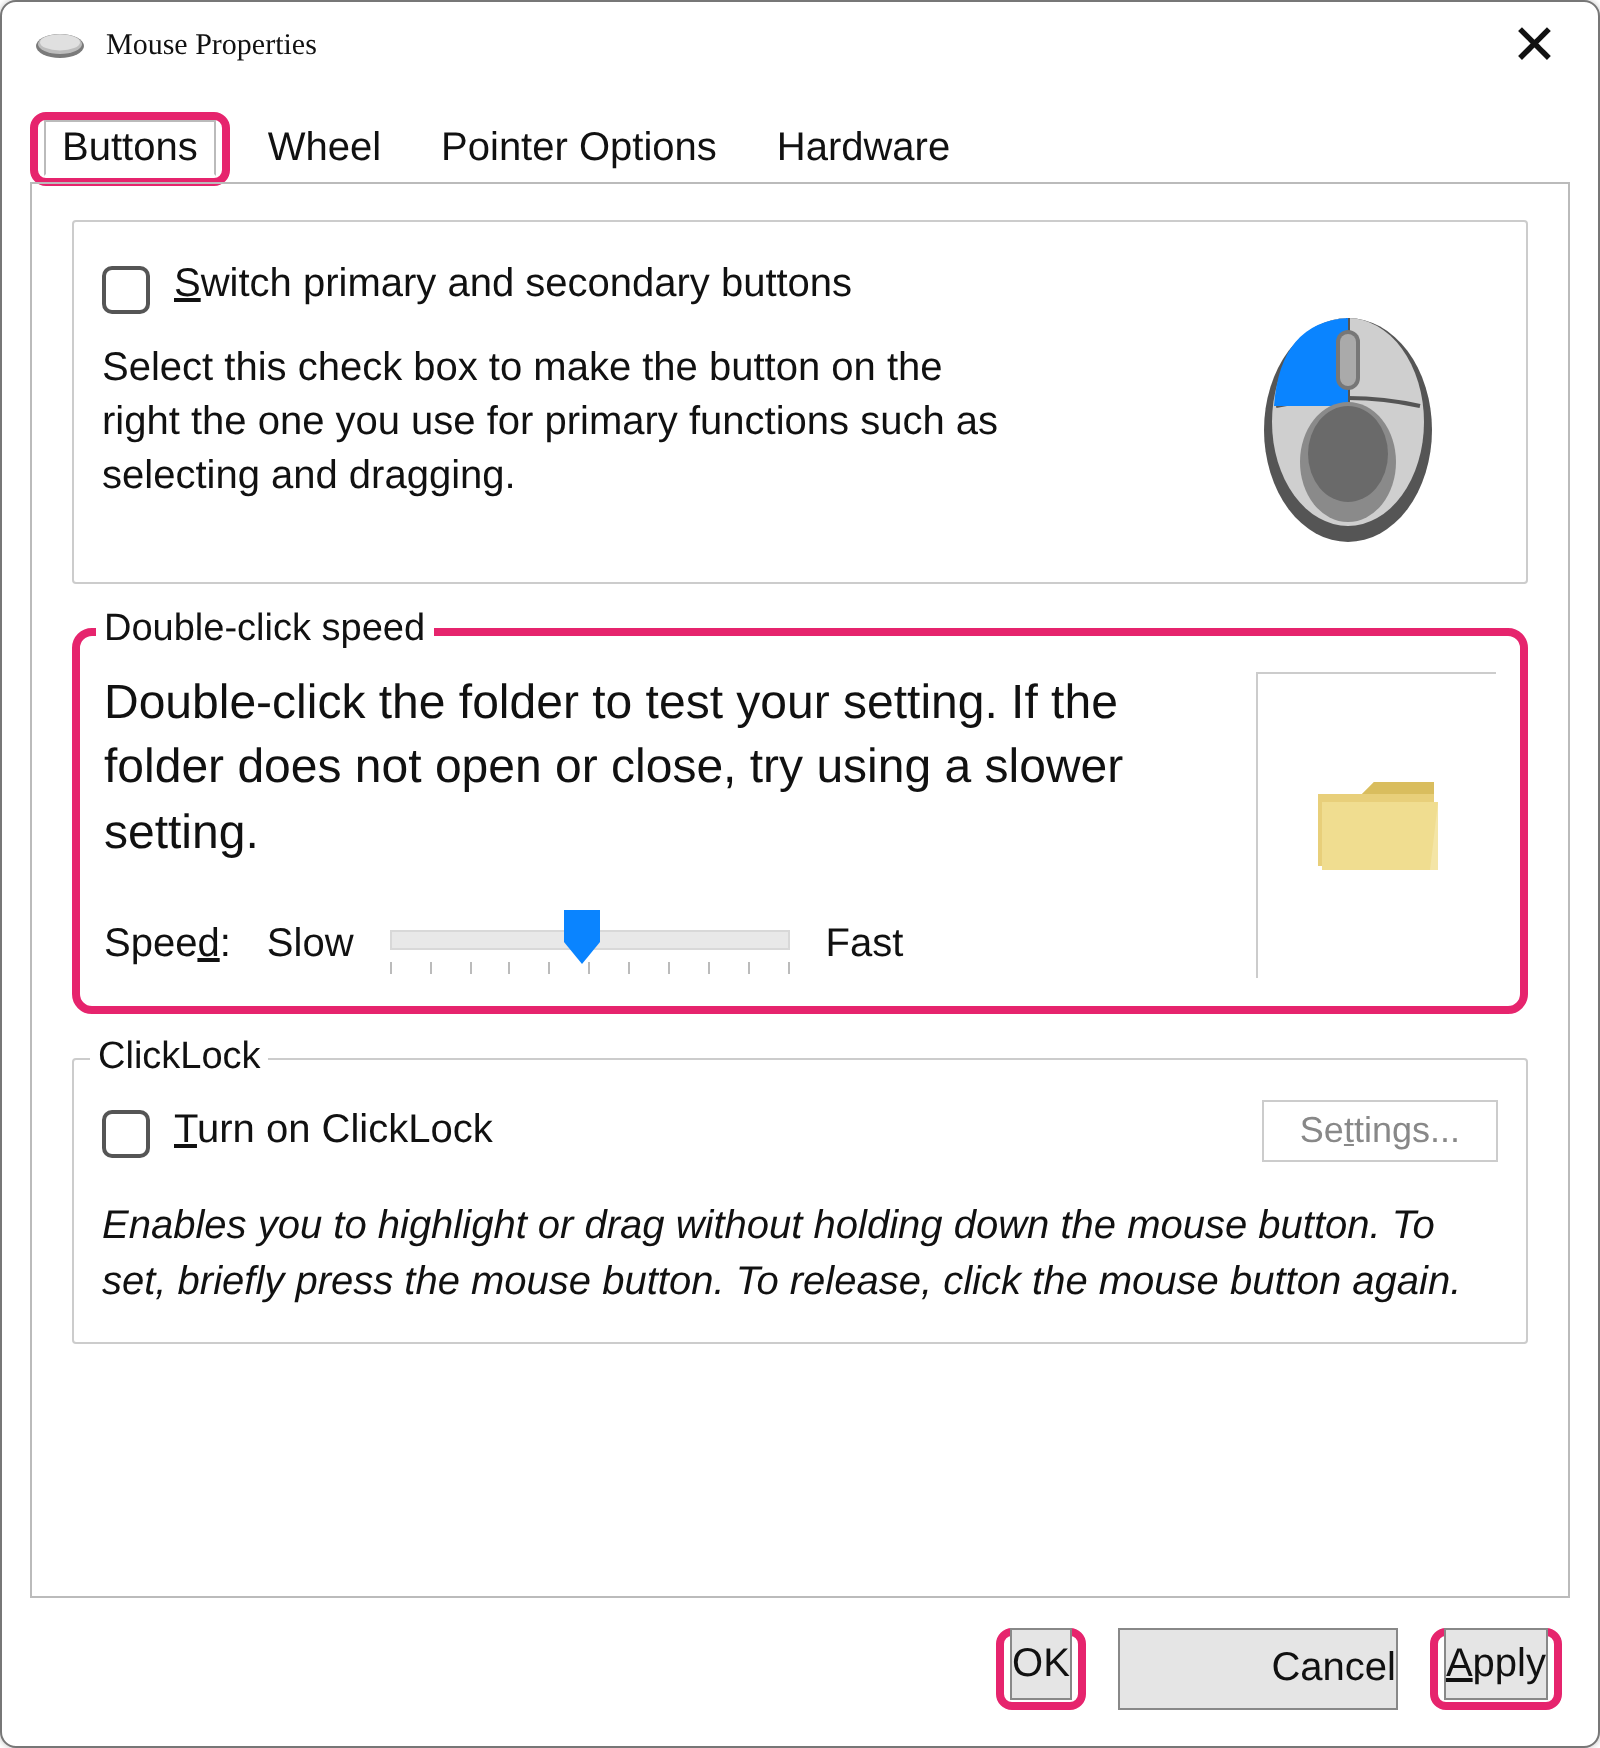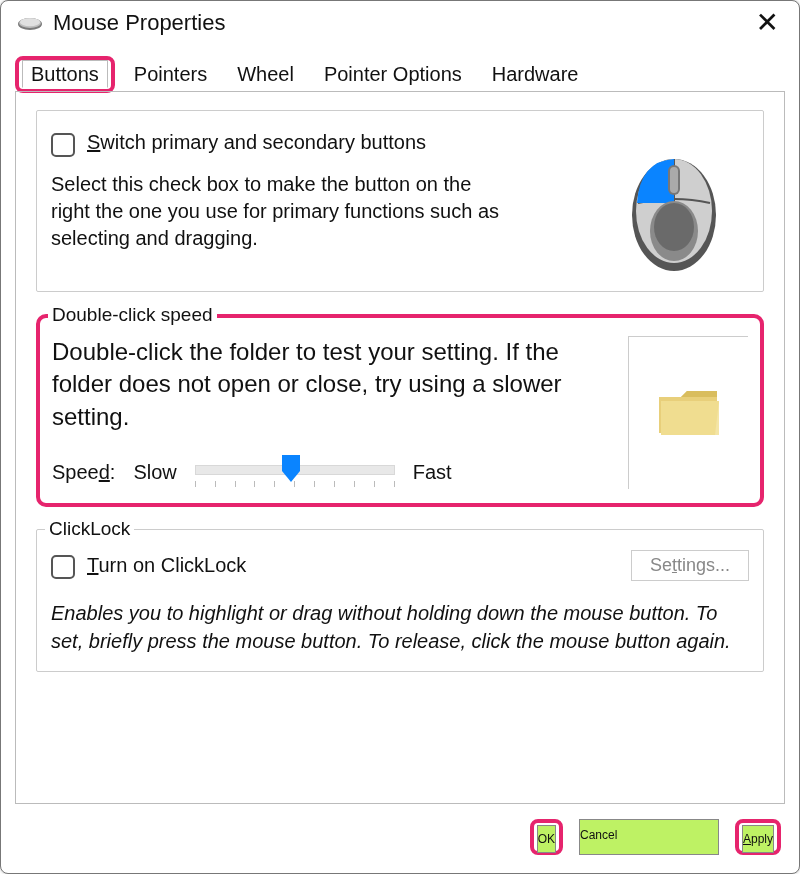--- a/index.html
+++ b/index.html
@@ -21,21 +21,21 @@
     flex-direction:column;
     box-shadow:0 0 3px rgba(0,0,0,0.25);
   }
   
   .titlebar {
     display:flex; align-items:center;
     padding:6px 14px 4px 16px;
     gap:10px;
   }
   .title-mouse-icon { width:26px; height:16px; }
-  .title-text { font-size:22px; }
+  .title-text { font-size:15px;font-family:Liberation Serif, serif; }
   .title-spacer { flex:1; }
   .close-x { font-size:28px; line-height:1; padding:2px 6px; font-family:Arial,sans-serif; }
   
   .tabstrip {
     display:flex;
     margin:12px 10px 0 10px;
     gap:0;
     align-items:flex-end;
     padding-left:4px;
   }
@@ -145,25 +145,25 @@
     background:#fff;
   }
   .cl-desc { font-size:20px; line-height:1.4; margin-top:18px;font-style:italic; }
   
   .bottom-bar {
     display:flex; justify-content:flex-end; gap:16px;
     padding:14px 18px 18px 18px;
   }
   .btn {
     width:140px;
-    text-align:left;
+    text-align:right;
     padding:8px 0;
-    font-size:12px;
+    font-size:20px;
     border:1px solid #888;
-    background:#bef264;
+    background:#e5e5e5;
   }
   .btn-hl {
     border:4px solid #e6246d;
     border-radius:8px;
     padding:3px;
   }
   .btn-hl .btn { border:1px solid #888; width:132px; padding:6px 0;}
 </style>
 </head>
 <body>
@@ -180,21 +180,20 @@
     </span>
     <span class="title-text">Mouse Properties</span>
     <span class="title-spacer"></span>
     <span class="close-x">✕</span>
   </div>
 
   <div class="tabstrip">
     <span class="tab-highlight">
       <span class="tab active">Buttons</span>
     </span>
-    <span class="tab">Pointers</span>
     <span class="tab">Wheel</span>
     <span class="tab">Pointer Options</span>
     <span class="tab">Hardware</span>
   </div>
 
   <div class="panel-border">
 
     <div class="group">
       <div class="buttonconf-wrap">
         <div class="buttonconf-left">

